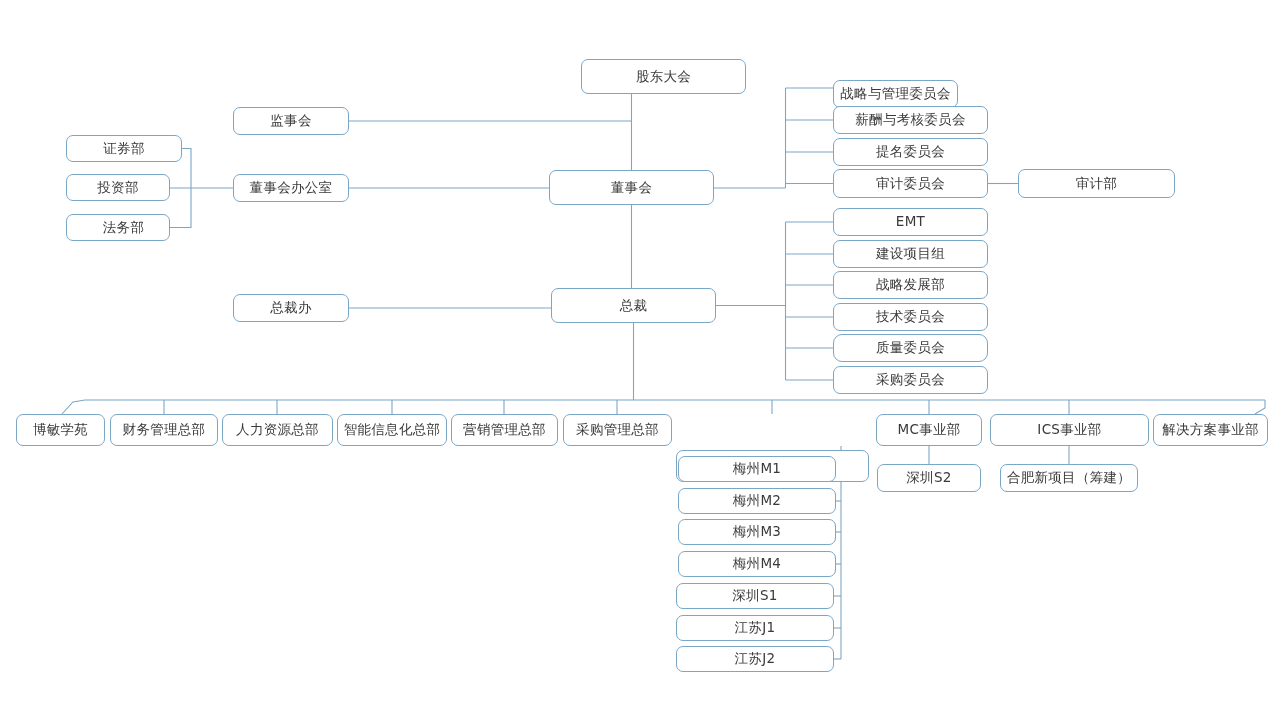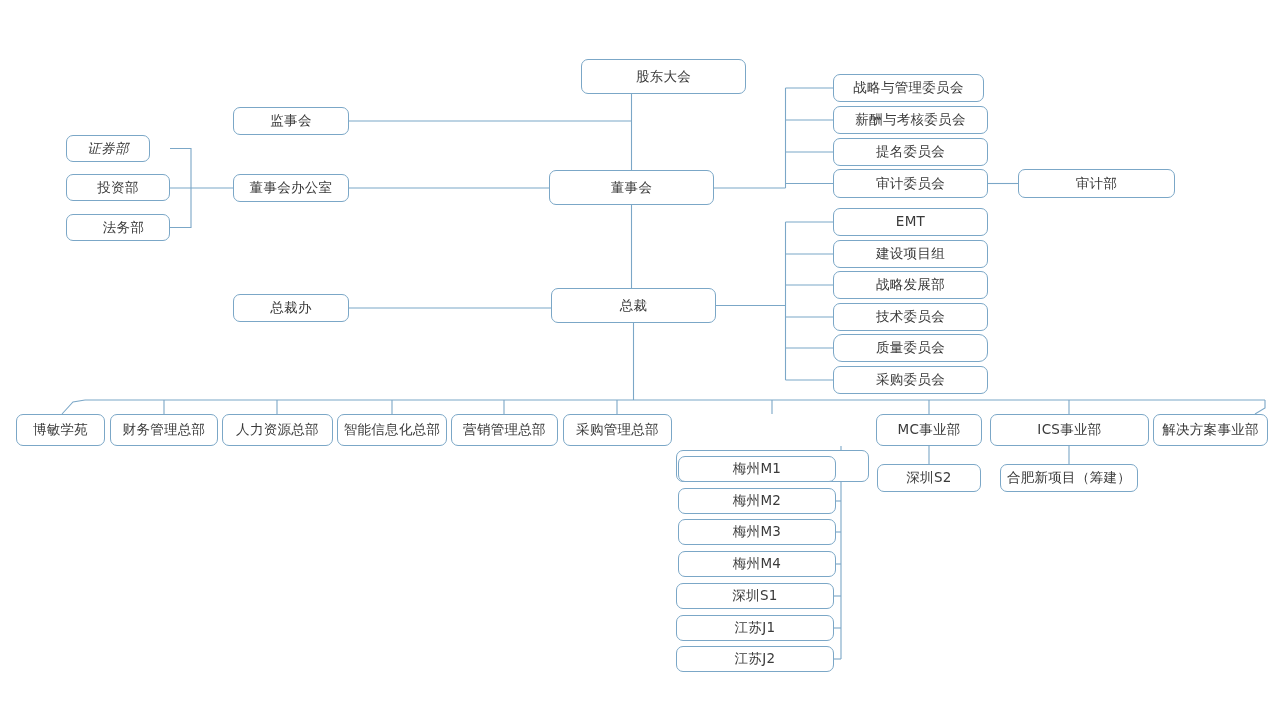--- a/index.html
+++ b/index.html
@@ -111,21 +111,21 @@
   </svg>
 
   <div class="node" style="left: 581px; top: 59px; width: 165px; height: 35px;">股东大会</div>
 
   <div class="node" style="left: 233px; top: 107px; width: 116px; height: 28px;">监事会</div>
 
   <div class="node" style="left: 549px; top: 170px; width: 165px; height: 35px;">董事会</div>
 
   <div class="node" style="left: 233px; top: 174px; width: 116px; height: 28px;">董事会办公室</div>
 
-  <div class="node" style="left: 66px; top: 135px; width: 84px; height: 27px; font-style: italic;">证券部</div>
+  <div class="node" style="left: 66px; top: 135px; width: 116px; height: 27px;">证券部</div>
 
   <div class="node" style="left: 66px; top: 174px; width: 104px; height: 27px;">投资部</div>
 
   <div class="node" style="left: 66px; top: 214px; width: 104px; height: 27px; padding-left: 11px;">法务部</div>
 
   <div class="node" style="left: 551px; top: 288px; width: 165px; height: 35px;">总裁</div>
 
   <div class="node" style="left: 233px; top: 294px; width: 116px; height: 28px;">总裁办</div>
 
   <div class="node" style="left: 1018px; top: 169px; width: 157px; height: 29px;">审计部</div>
@@ -135,21 +135,21 @@
   <div id="group-president-committees"></div>
 
   <div id="group-divisions"></div>
 
   <div id="group-pcb-subunits"></div>
 
   <div id="group-mc-subunits"></div>
 
   <div id="group-ics-subunits"></div>
 
-<div class="node" style="left: 833px; top: 74px; width: 151px; height: 28px; text-align: center;">战略与管理委员会</div>
+<div class="node" style="left: 833px; top: 80px; width: 125px; height: 28px; text-align: center;">战略与管理委员会</div>
     <div class="node" style="left: 833px; top: 106px; width: 155px; height: 28px;">薪酬与考核委员会</div>
     <div class="node" style="left: 833px; top: 138px; width: 155px; height: 28px;">提名委员会</div>
     <div class="node" style="left: 833px; top: 169px; width: 155px; height: 29px;">审计委员会</div>
     <div class="node" style="left: 833px; top: 208px; width: 155px; height: 28px;">EMT</div>
     <div class="node" style="left: 833px; top: 240px; width: 155px; height: 28px;">建设项目组</div>
     <div class="node" style="left: 833px; top: 271px; width: 155px; height: 28px;">战略发展部</div>
     <div class="node" style="left: 833px; top: 303px; width: 155px; height: 28px;">技术委员会</div>
     <div class="node" style="left: 833px; top: 334px; width: 155px; height: 28px; border-radius: 9px;">质量委员会</div>
     <div class="node" style="left: 833px; top: 366px; width: 155px; height: 28px;">采购委员会</div>
     <div class="node" style="left: 16px; top: 414px; width: 89px; height: 32px;">博敏学苑</div>

